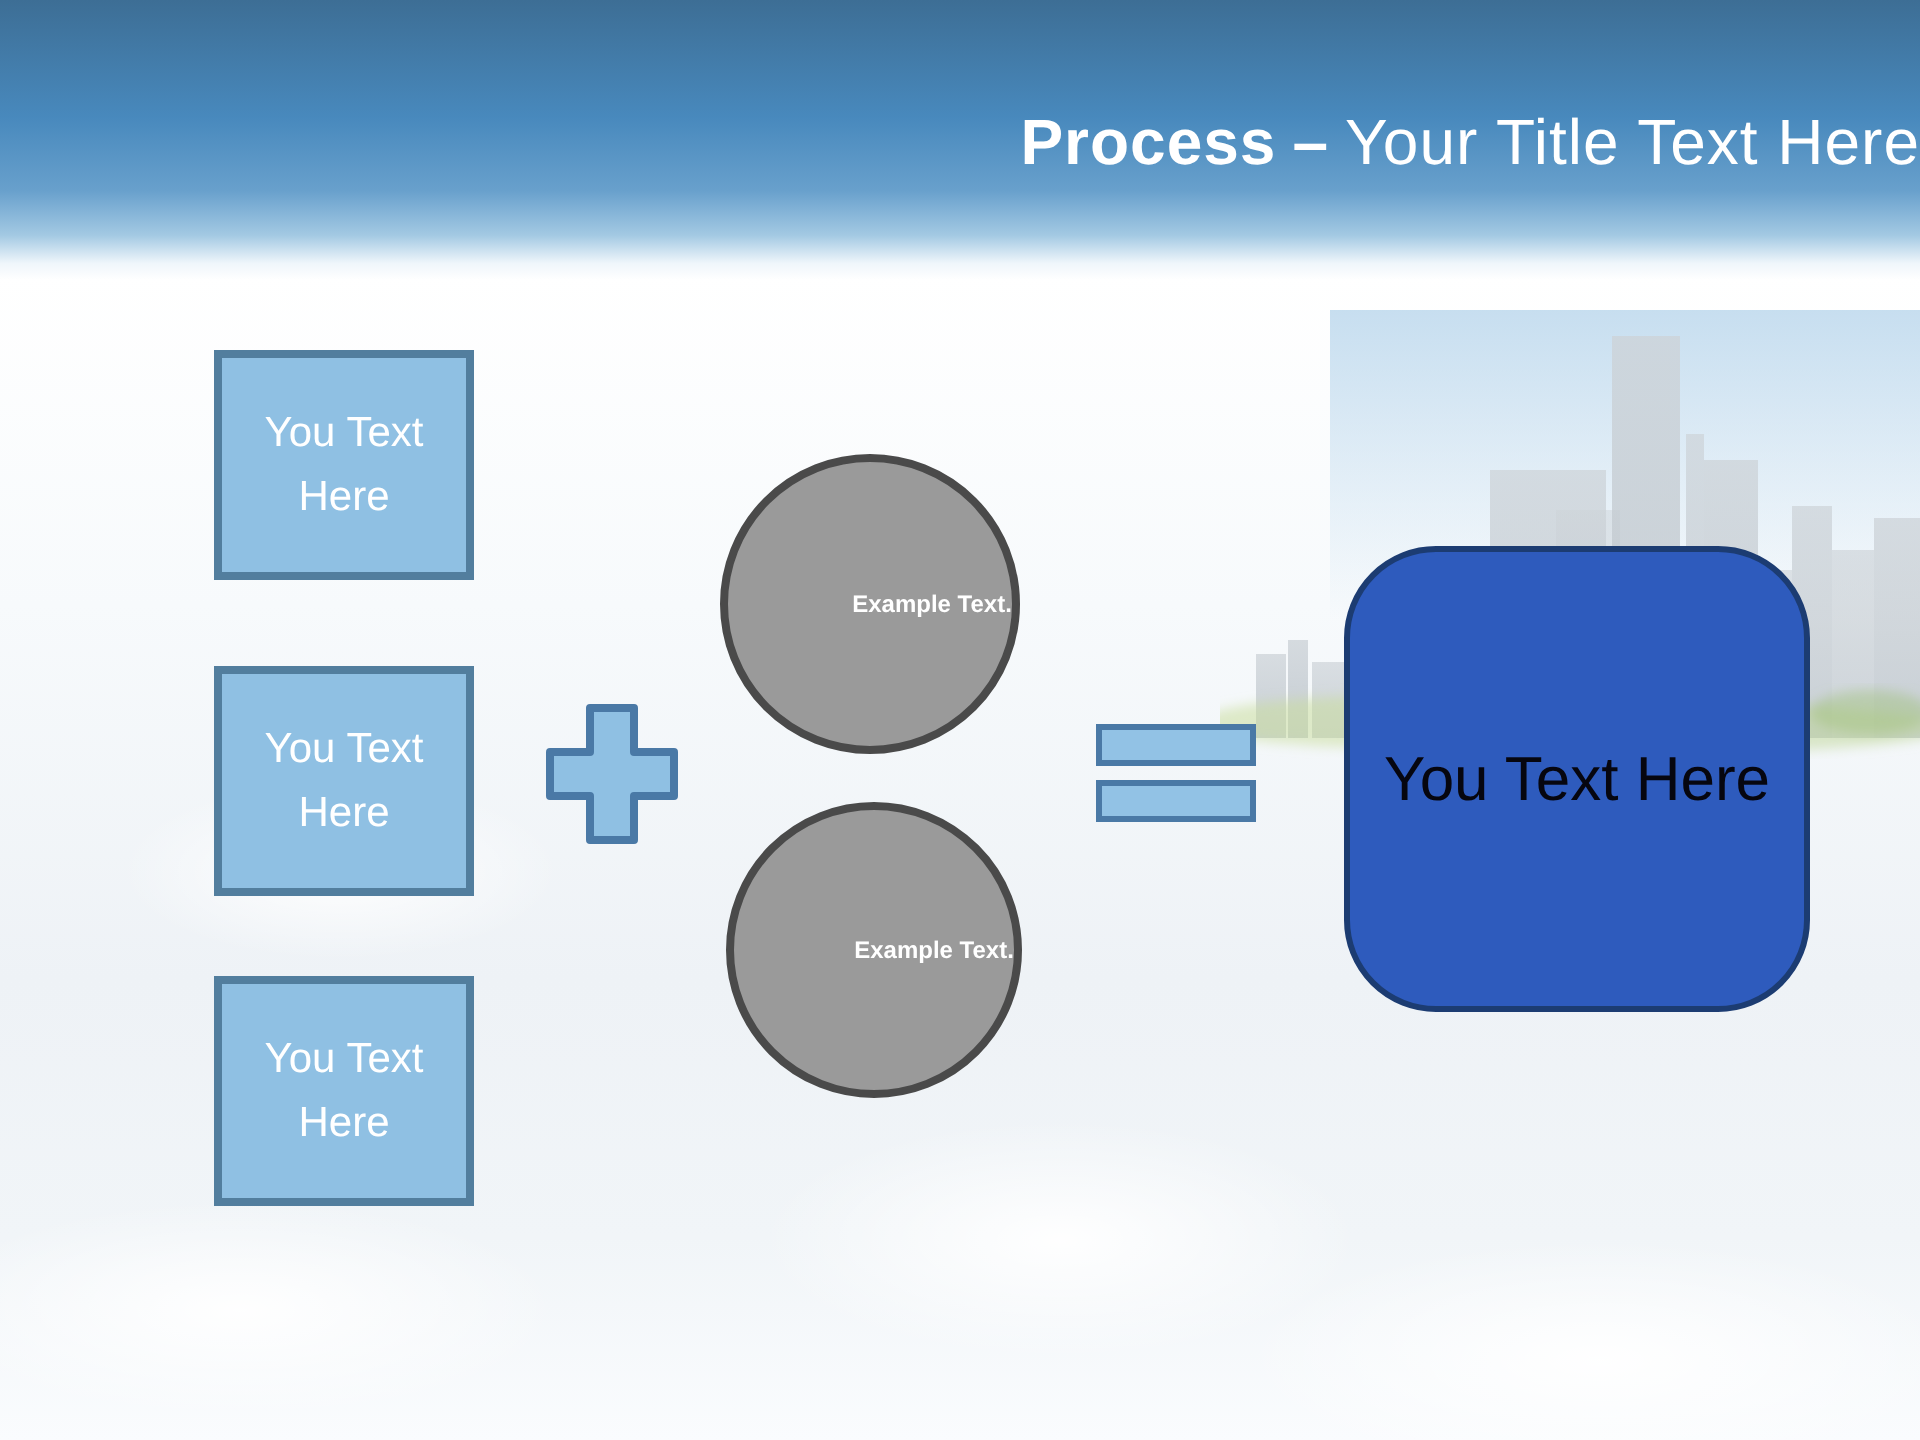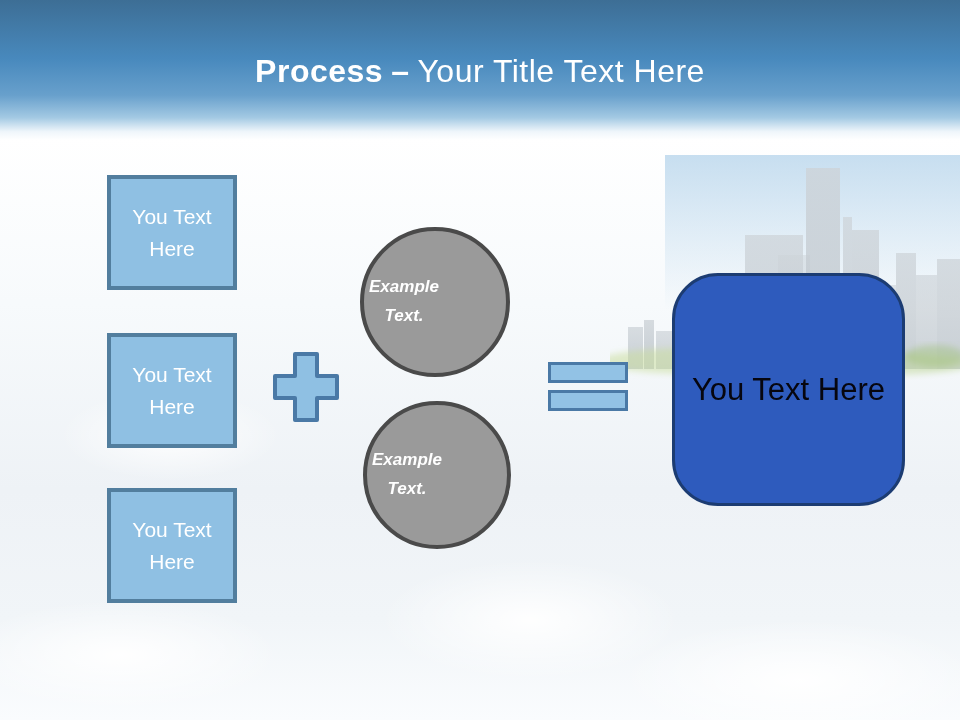--- a/index.html
+++ b/index.html
@@ -13,21 +13,21 @@
     position:absolute;top:0;left:0;width:960px;height:140px;
     background:linear-gradient(180deg,
       var(--header-top,#3d6e95) 0%,
       var(--header-mid,#4889bd) 42%,
       #68a0cc 68%,
       #a3c9e3 84%,
       rgba(236,244,250,0.85) 94%,
       rgba(255,255,255,0) 100%);
   }
   .title{
-    position:absolute;top:54px;left:0;width:960px;text-align:center;
+    position:absolute;top:54px;left:0;width:960px;text-align:right;
     color:var(--title-text,#ffffff);font-size:32px;line-height:1.1;
     letter-spacing:0.5px;
   }
   .title .bold{font-weight:bold;}
   .title .sep{margin:0 8px;font-weight:bold;}
   
   .skyline{position:absolute;top:155px;right:0;width:350px;height:225px;}
   
   .cloud{position:absolute;border-radius:50%;pointer-events:none;
     background:radial-gradient(closest-side,rgba(255,255,255,0.95),rgba(255,255,255,0));}
@@ -46,23 +46,23 @@
   .input-box .lbl{width:100px;}
   .b1{top:175px;} .b2{top:333px;} .b3{top:488px;}
   
   .plus-wrap{position:absolute;left:273px;top:352px;width:66px;height:70px;}
   .plus-wrap svg path{fill:var(--plus-fill,#8fc0e3);stroke:var(--plus-border,#4a79a6);stroke-width:4;stroke-linejoin:round;}
   
   .circle{
     position:absolute;box-sizing:border-box;border-radius:50%;
     background:var(--circle-fill,#9a9a9a);
     border:4px solid var(--circle-border,#4a4a4a);
-    display:flex;align-items:center;justify-content:flex-start;text-align:center;
-    color:var(--circle-text,#ffffff);font-weight:bold;font-style:italic;
-    font-size:17px;line-height:1.7;
+    display:flex;align-items:center;justify-content:flex-end;text-align:center;
+    color:var(--circle-text,#ffffff);font-weight:bold;
+    font-size:12px;line-height:1.7;
   }
   .circle .lbl{width:80px;}
   .circ1{left:360px;top:227px;width:150px;height:150px;}
   .circ2{left:363px;top:401px;width:148px;height:148px;}
   
   .equals-wrap{position:absolute;left:548px;top:362px;width:80px;height:51px;}
   .equals-bar{
     width:80px;height:21px;box-sizing:border-box;
     background:var(--equals-fill,#92c2e5);
     border:3px solid var(--equals-border,#4a79a6);

